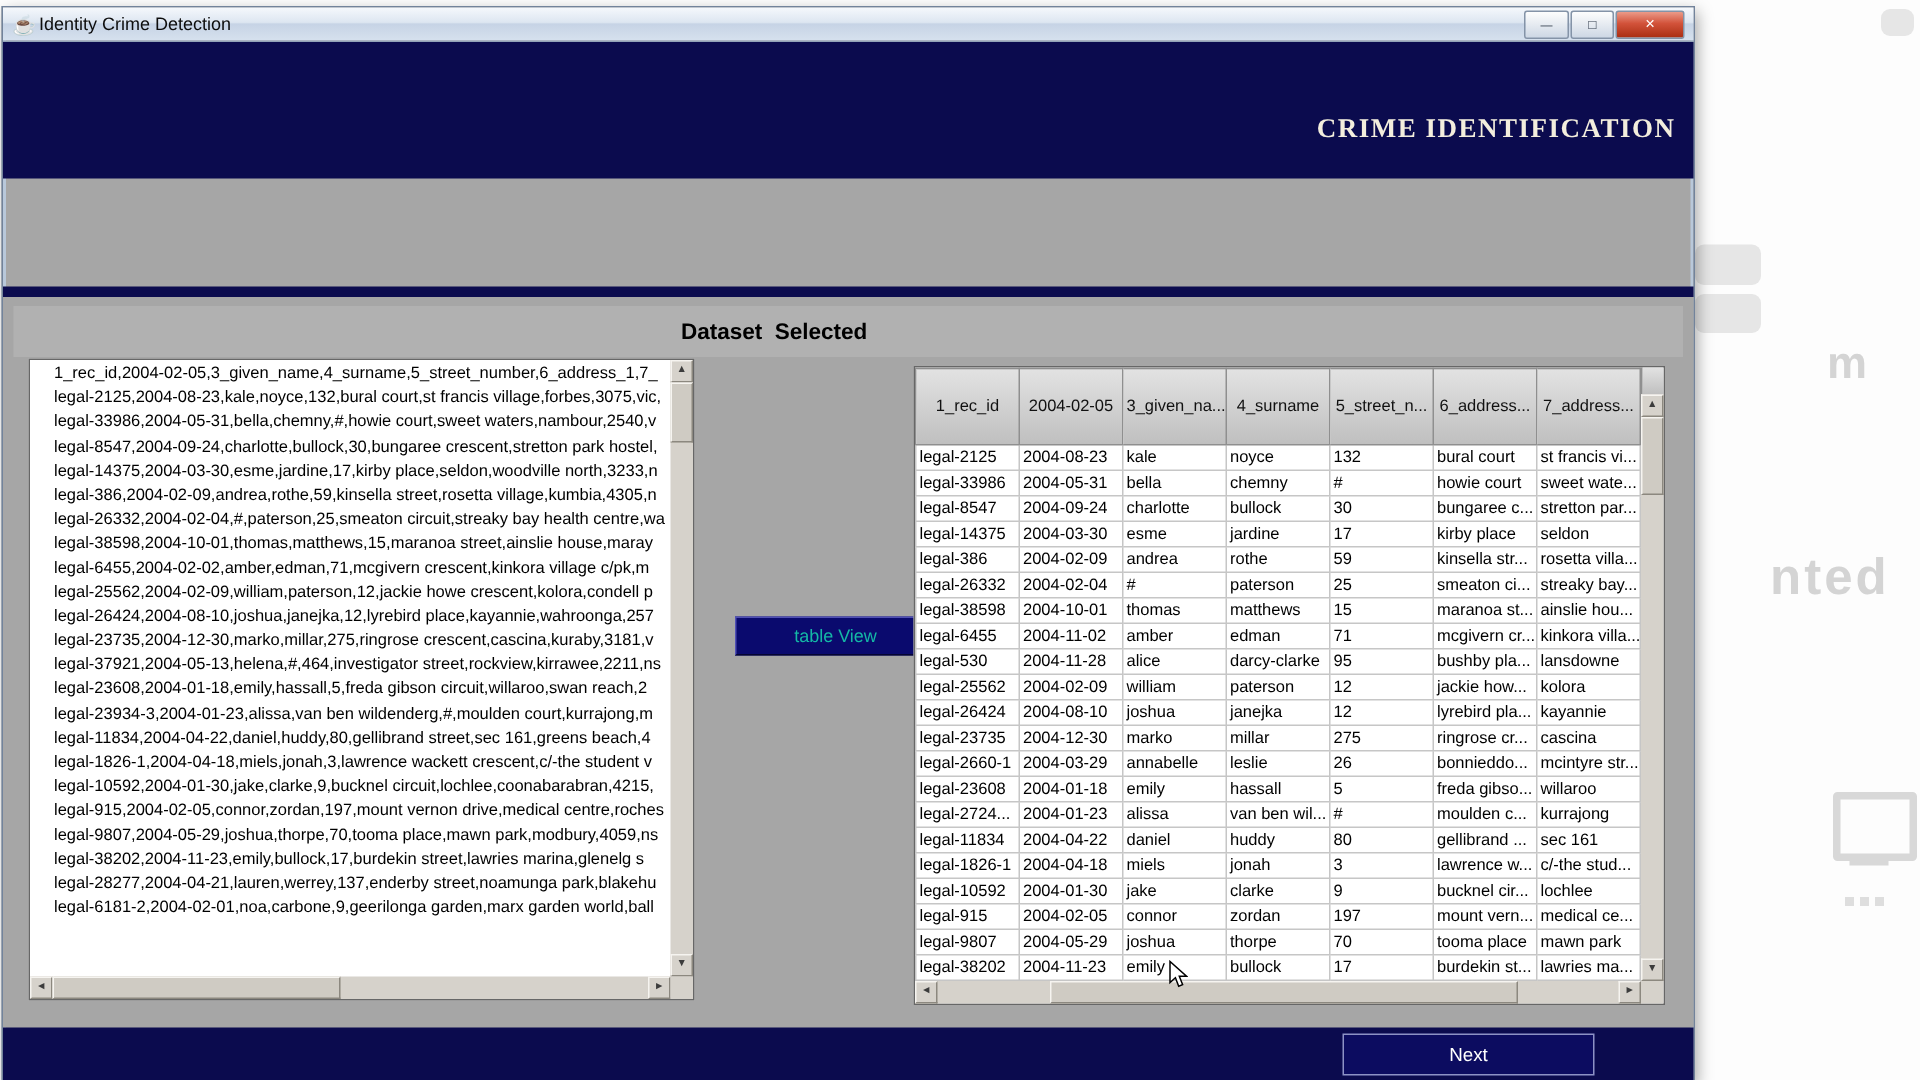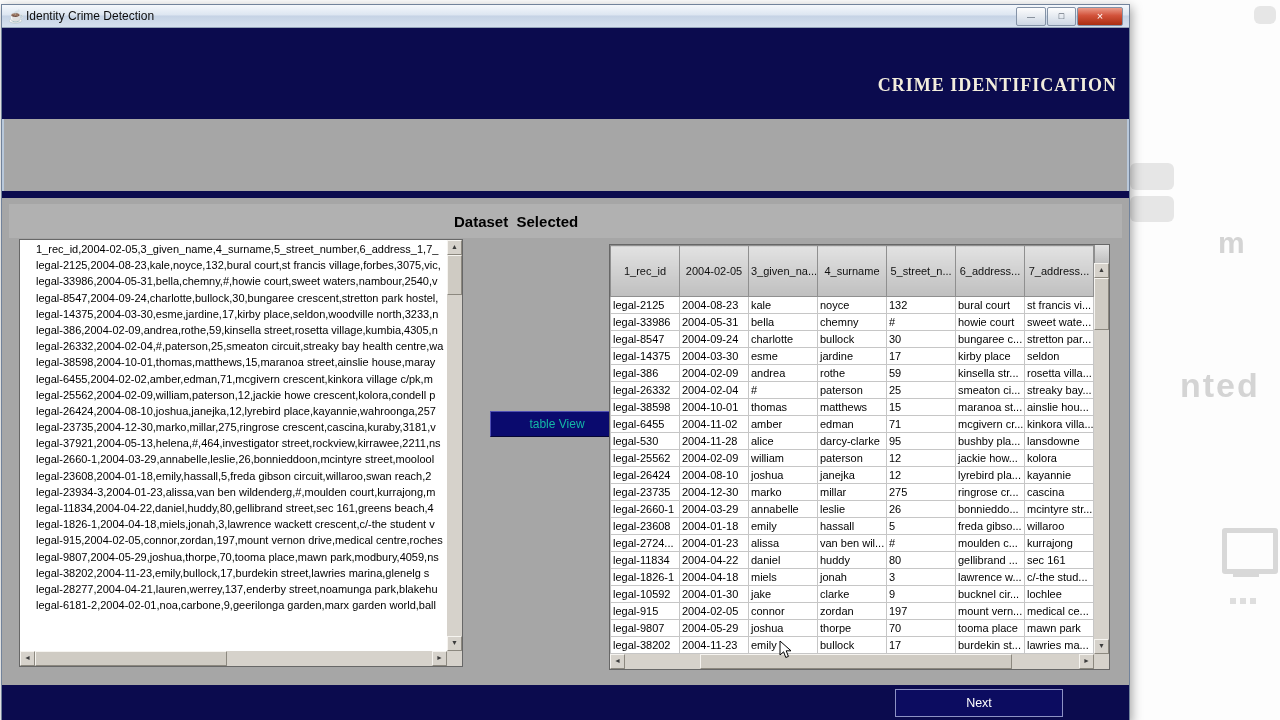--- a/index.html
+++ b/index.html
@@ -159,25 +159,25 @@
           <div class="raw-line">legal-8547,2004-09-24,charlotte,bullock,30,bungaree crescent,stretton park hostel,</div>
           <div class="raw-line">legal-14375,2004-03-30,esme,jardine,17,kirby place,seldon,woodville north,3233,n</div>
           <div class="raw-line">legal-386,2004-02-09,andrea,rothe,59,kinsella street,rosetta village,kumbia,4305,n</div>
           <div class="raw-line">legal-26332,2004-02-04,#,paterson,25,smeaton circuit,streaky bay health centre,wa</div>
           <div class="raw-line">legal-38598,2004-10-01,thomas,matthews,15,maranoa street,ainslie house,maray</div>
           <div class="raw-line">legal-6455,2004-02-02,amber,edman,71,mcgivern crescent,kinkora village c/pk,m</div>
           <div class="raw-line">legal-25562,2004-02-09,william,paterson,12,jackie howe crescent,kolora,condell p</div>
           <div class="raw-line">legal-26424,2004-08-10,joshua,janejka,12,lyrebird place,kayannie,wahroonga,257</div>
           <div class="raw-line">legal-23735,2004-12-30,marko,millar,275,ringrose crescent,cascina,kuraby,3181,v</div>
           <div class="raw-line">legal-37921,2004-05-13,helena,#,464,investigator street,rockview,kirrawee,2211,ns</div>
-          <div class="raw-line">legal-2660-1,2004-03-29,annabelle,leslie,26,bonnieddoon,mcintyre street,moolool</div>
           <div class="raw-line">legal-23608,2004-01-18,emily,hassall,5,freda gibson circuit,willaroo,swan reach,2</div>
           <div class="raw-line">legal-23934-3,2004-01-23,alissa,van ben wildenderg,#,moulden court,kurrajong,m</div>
           <div class="raw-line">legal-11834,2004-04-22,daniel,huddy,80,gellibrand street,sec 161,greens beach,4</div>
           <div class="raw-line">legal-1826-1,2004-04-18,miels,jonah,3,lawrence wackett crescent,c/-the student v</div>
+          <div class="raw-line">legal-10592,2004-01-30,jake,clarke,9,bucknel circuit,lochlee,coonabarabran,4215,</div>
           <div class="raw-line">legal-915,2004-02-05,connor,zordan,197,mount vernon drive,medical centre,roches</div>
           <div class="raw-line">legal-9807,2004-05-29,joshua,thorpe,70,tooma place,mawn park,modbury,4059,ns</div>
           <div class="raw-line">legal-38202,2004-11-23,emily,bullock,17,burdekin street,lawries marina,glenelg s</div>
           <div class="raw-line">legal-28277,2004-04-21,lauren,werrey,137,enderby street,noamunga park,blakehu</div>
           <div class="raw-line">legal-6181-2,2004-02-01,noa,carbone,9,geerilonga garden,marx garden world,ball</div>
         </div>
       <div class="vscroll">
         <div class="sarrow at-top">▲</div>
         <div class="vthumb"></div>
         <div class="sarrow at-bottom">▼</div>

